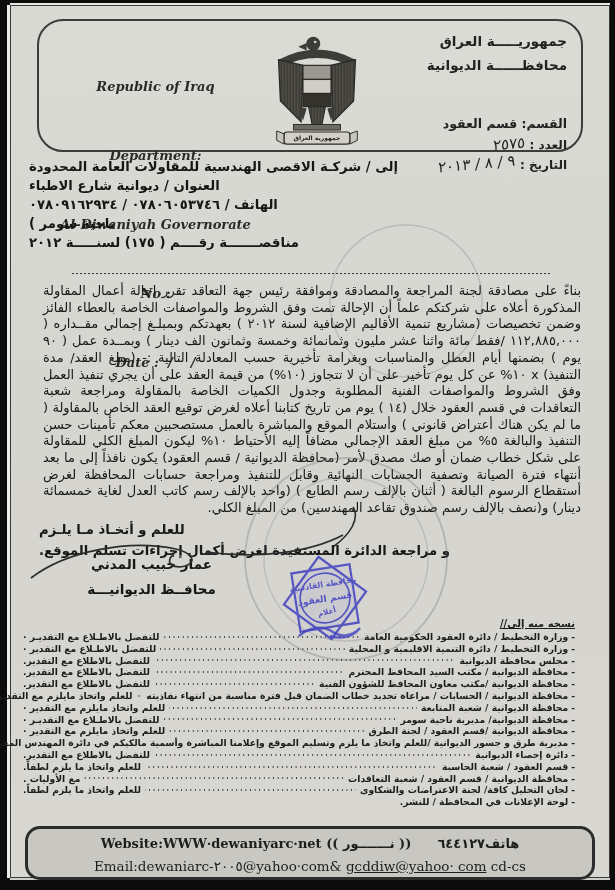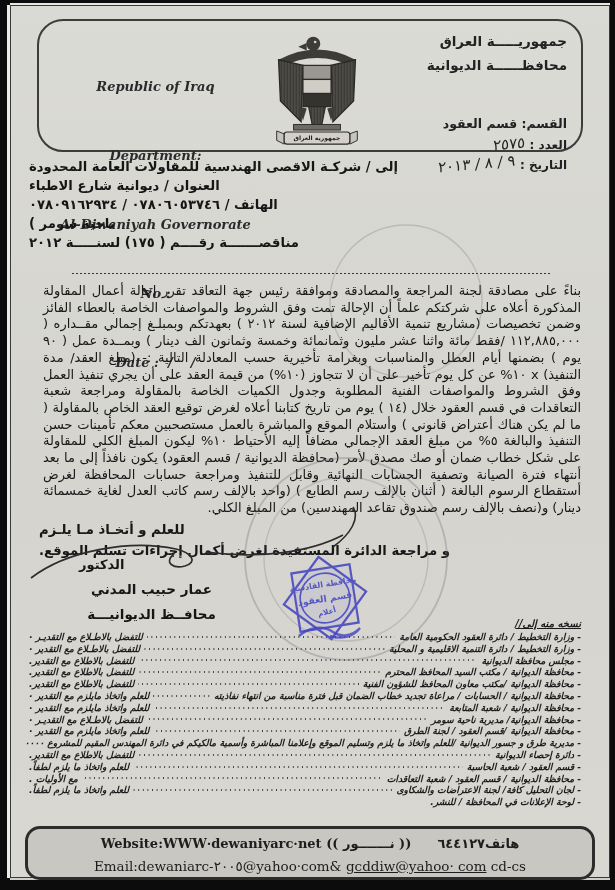--- a/index.html
+++ b/index.html
@@ -30,21 +30,21 @@
           background-size:4px 3px;background-repeat:repeat-x;}
   
   .body-block{position:absolute;left:28px;top:273px;width:546px;direction:rtl;color:#181818;}
   .body-par{font-size:13px;line-height:16.7px;text-align:justify;margin:4px;}
   .closing{font-weight:bold;text-align:left;font-size:13.2px;line-height:18px;margin-top:3px;}
   
   .sig{position:absolute;left:58px;top:546px;width:165px;direction:rtl;text-align:center;
        font-weight:bold;font-size:13.5px;line-height:25px;color:#161616;}
   .sig .sig-title{text-align:left;padding-left:10px;font-size:13px;}
   
-  .cc{position:absolute;left:18px;top:612px;width:552px;direction:rtl;color:#1c1c1c;font-style:italic;}
+  .cc{position:absolute;left:12px;top:612px;width:552px;direction:rtl;color:#1c1c1c;}
   .cc-heading{font-size:10px;font-weight:bold;text-decoration:underline;margin-bottom:2px;}
   .cc-row{display:flex;align-items:baseline;font-size:9.2px;line-height:11.8px;font-weight:bold;}
   .cc-dash{margin-left:3px;}
   .cc-name{white-space:nowrap;}
   .cc-dots{flex:1;min-width:6px;height:8px;margin:0 4px;
            background-image:radial-gradient(circle,#3c3c3c 0.6px,transparent 0.8px);
            background-size:4.6px 4px;background-repeat:repeat-x;background-position:center 70%;}
   .cc-action{white-space:nowrap;}
   .no-dots .cc-dots{background:none;}
   
@@ -136,21 +136,20 @@
     </div>
     <div class="dotsep"></div>
 
     <div class="body-block">
       <p class="body-par">بناءً على مصادقة لجنة المراجعة والمصادقة وموافقة رئيس جهة التعاقد تقرر إحالة أعمال المقاولة المذكورة أعلاه على شركتكم علماً أن الإحالة تمت وفق الشروط والمواصفات الخاصة بالعطاء الفائز وضمن تخصيصات (مشاريع تنمية الأقاليم الإضافية لسنة ٢٠١٢ ) بعهدتكم وبمبلـغ إجمالي مقــداره ( ١١٢,٨٨٥,٠٠٠ /فقط مائة واثنا عشر مليون وثمانمائة وخمسة وثمانون الف دينار )  وبمــدة عمل ( ٩٠ يوم ) بضمنها أيام العطل والمناسبات وبغرامة تأخيرية حسب المعادلة التالية :- (مبلغ العقد/ مدة التنفيذ) x ١٠% عن كل يوم تأخير على أن لا تتجاوز (١٠%) من قيمة العقد على أن يجري تنفيذ العمل وفق الشروط والمواصفات الفنية المطلوبة وجدول الكميات الخاصة بالمقاولة ومراجعة شعبة التعاقدات في قسم العقود خلال (١٤ ) يوم من تاريخ كتابنا أعلاه لغرض توقيع العقد الخاص بالمقاولة ( ما لم يكن هناك أعتراض قانوني ) وأستلام الموقع والمباشرة بالعمل مستصحبين معكم تأمينات حسن التنفيذ والبالغة ٥% من مبلغ العقد الإجمالي مضافاً إليه الأحتياط ١٠% ليكون المبلغ الكلي للمقاولة على شكل خطاب ضمان أو صك مصدق لأمر (محافظة الديوانية / قسم العقود) يكون نافذاً إلى ما بعد أنتهاء فترة الصيانة وتصفية الحسابات النهائية وقابل للتنفيذ ومراجعة حسابات المحافظة لغرض أستقطاع الرسوم البالغة ( أثنان بالإلف رسم الطابع ) (واحد بالإلف رسم كاتب العدل  لغاية خمسمائة دينار) و(نصف بالإلف رسم صندوق تقاعد المهندسين) من المبلغ الكلي.</p>
       <div class="closing">للعلم و أتخـاذ مـا يلـزم</div>
       <div class="closing">و مراجعة الدائرة المستفيدة لغرض أكمال إجراءات تسلم الموقع.</div>
     </div>
 
     <div class="sig">
-      <div class="sig-title">الدكتور</div>
       <div>عمار حبيب المدني</div>
       <div>محافــظ الديوانيـــة</div>
     </div>
 
     <div class="cc">
       <div class="cc-heading">نسخه منه إلى//</div>
       <div class="cc-items">
 
           <div class="cc-row">
             <span class="cc-dash">-</span>

